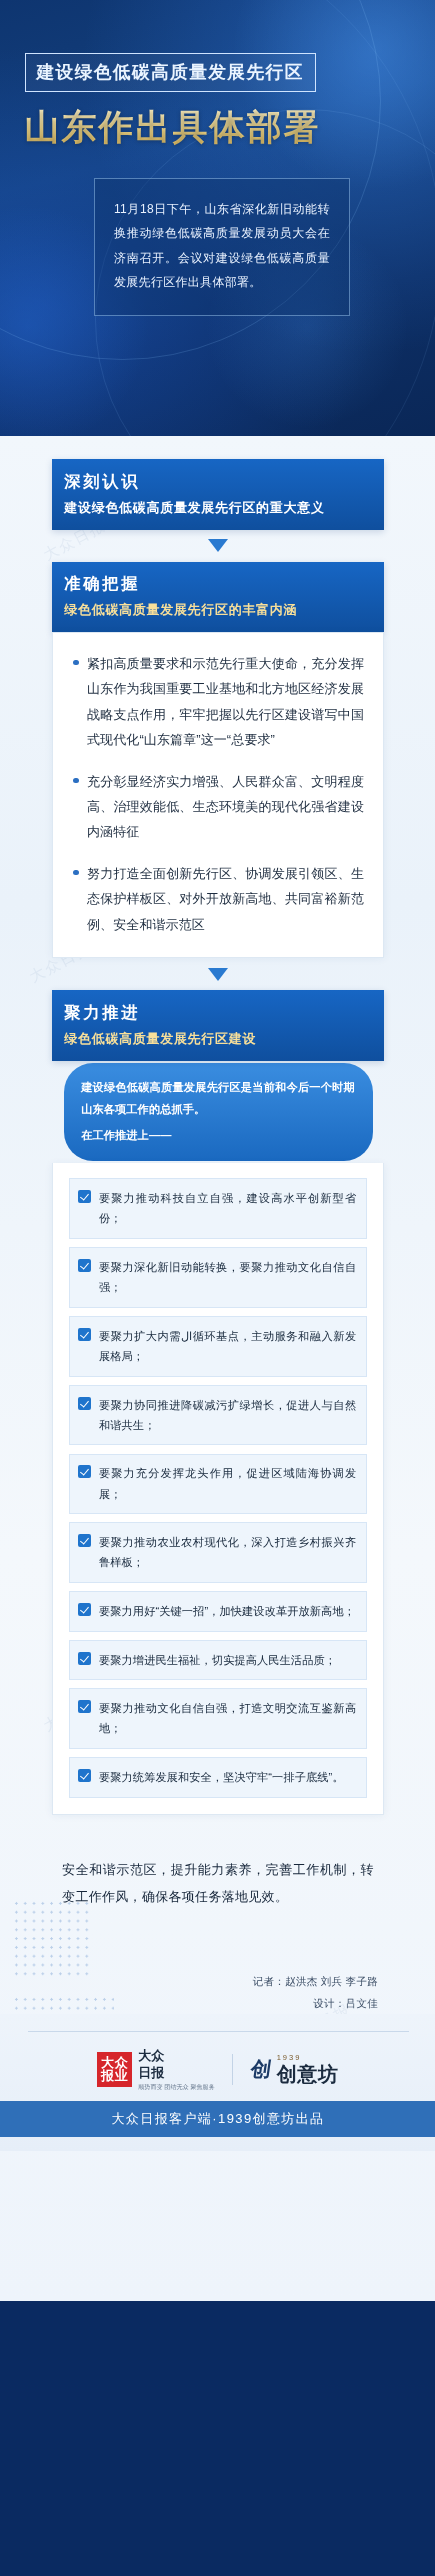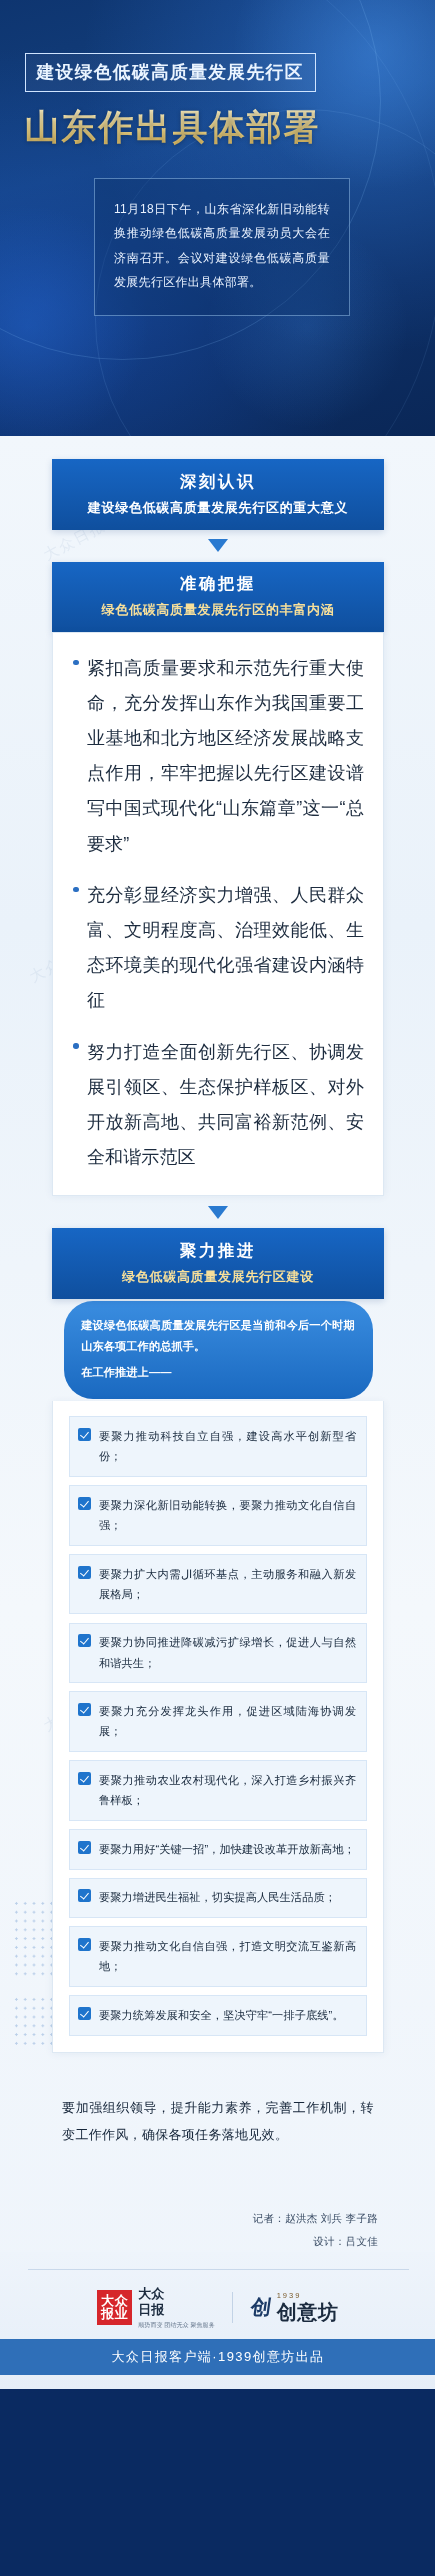--- a/index.html
+++ b/index.html
@@ -120,21 +120,20 @@
 
   .inner { position: relative; width: 436px; }
 
   
   .banner {
     position: relative;
     margin: 0 auto;
     width: 332px;
     background: linear-gradient(180deg, #1766c4 0%, #0f4f9e 100%);
     color: #fff;
-    text-align: center;
     padding: 11.6px 12.3px 13px 12.3px;
     box-shadow: 0 2px 6.8px rgba(20,60,120,0.18);
   }
   .banner .l1 {
     font-size: 16.3px;
     font-weight: bold;
     letter-spacing: 2.7px;
     color: #ffffff;
   }
   .banner .l2 {
@@ -169,21 +168,21 @@
     background: #ffffff;
     border: 0.7px solid #dde8f3;
     box-shadow: 0 1.4px 8.2px rgba(30,70,130,0.07);
     padding: 17.7px 19px 19px 19px;
   }
   ul.bullets { list-style: none; }
   ul.bullets > li {
     position: relative;
     padding-left: 15px;
     margin-bottom: 16.3px;
-    font-size: 18px;
+    font-size: 13px;
     line-height: 1.95;
     color: #1d2c3f;
     text-align: justify;
     letter-spacing: 0.1px;
   }
   ul.bullets > li:last-child { margin-bottom: 1.4px; }
   ul.bullets > li::before {
     content: "";
     position: absolute;
     left: 1.4px; top: 8.8px;
@@ -454,21 +453,21 @@
         <div class="check-item">
           <span class="cbox"></span>
           <span class="ctext">要聚力推动文化自信自强，打造文明交流互鉴新高地；</span>
         </div>
         <div class="check-item">
           <span class="cbox"></span>
           <span class="ctext">要聚力统筹发展和安全，坚决守牢“一排子底线”。</span>
         </div>
       </div>
 
-      <div class="closing">要加强组织领导，提升能力素养，完善工作机制，转变工作作风，确保各项任务落地见效。</div>
+      <div class="closing">安全和谐示范区，提升能力素养，完善工作机制，转变工作作风，确保各项任务落地见效。</div>
 
       <div class="credits">
         <div>记者：赵洪杰 刘兵 李子路</div>
         <div>设计：吕文佳</div>
       </div>
 
     </div>
 
     <div class="footer">
       <div class="foot-rule"></div>

